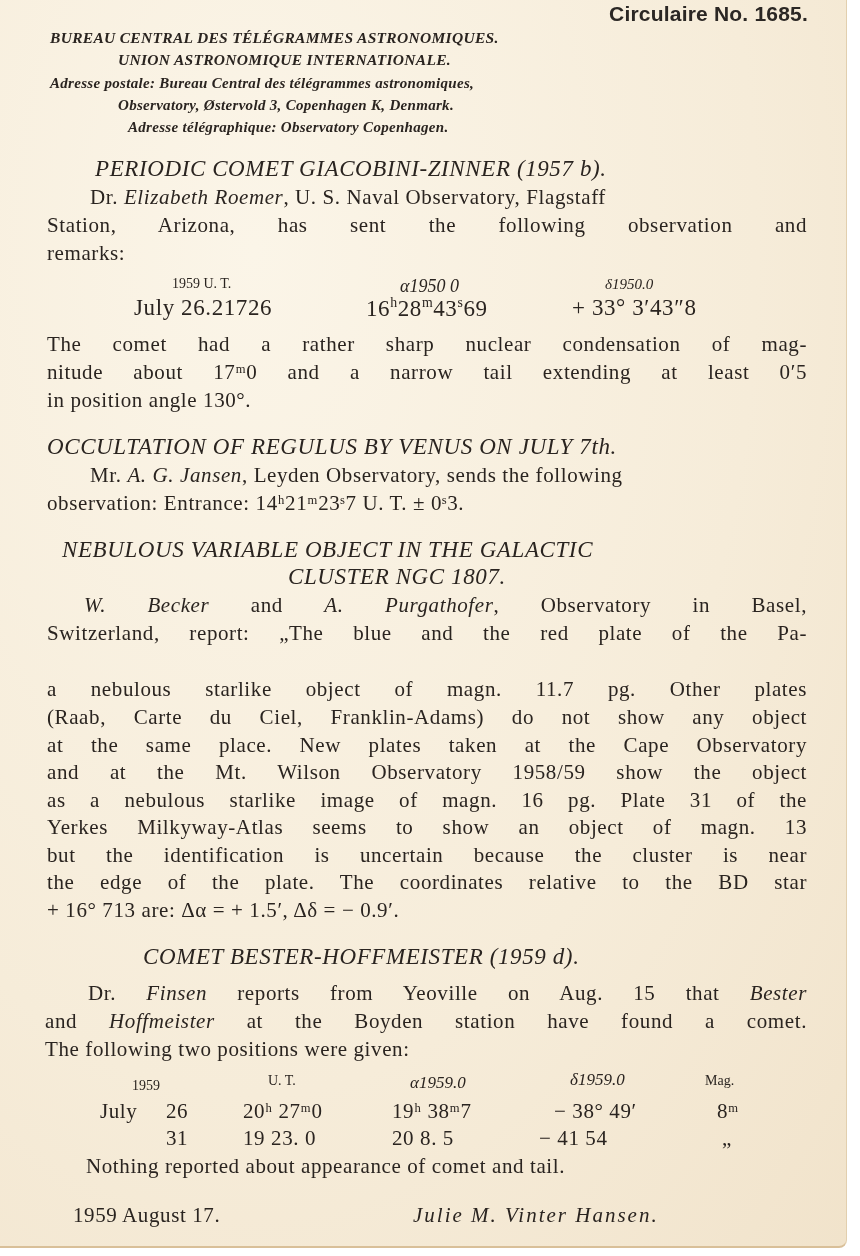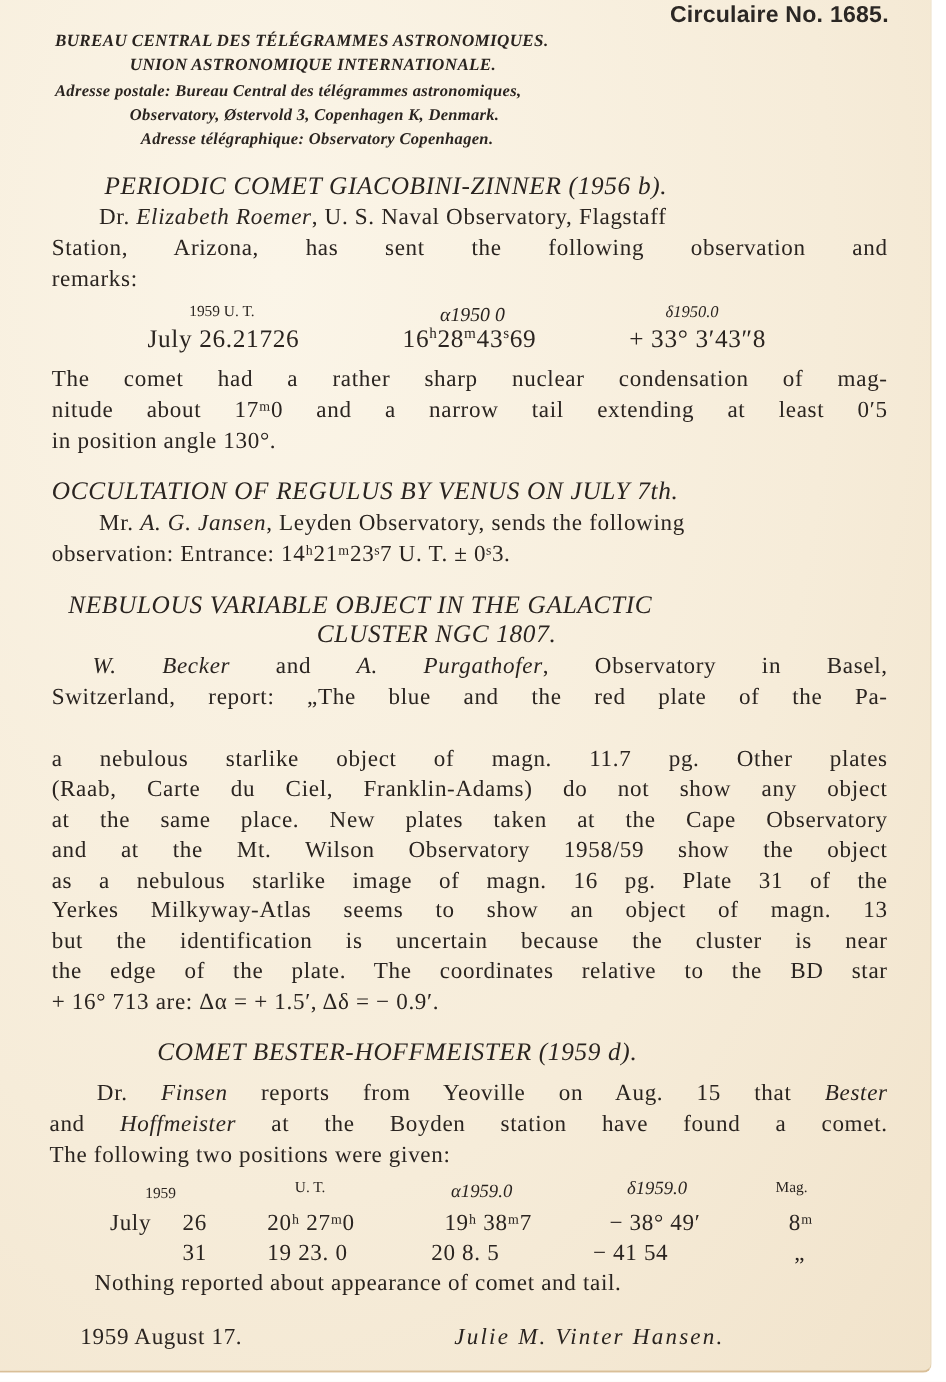--- a/index.html
+++ b/index.html
@@ -29,21 +29,21 @@
 <div class="card">
 
   <div class="abs circ">Circulaire No. 1685.</div>
 
   <div class="abs hdr" style="left:50px;top:29px;">BUREAU CENTRAL DES TÉLÉGRAMMES ASTRONOMIQUES.</div>
   <div class="abs hdr" style="left:118px;top:51px;">UNION ASTRONOMIQUE INTERNATIONALE.</div>
   <div class="abs hdr" style="left:50px;top:75px;font-size:15px;"><span>Adresse postale:</span> <span>Bureau Central des télégrammes astronomiques,</span></div>
   <div class="abs hdr" style="left:118px;top:97px;font-size:15px;">Observatory, Østervold 3, Copenhagen K, Denmark.</div>
   <div class="abs hdr" style="left:128px;top:119px;font-size:15px;"><span>Adresse télégraphique:</span> <span>Observatory Copenhagen.</span></div>
 
-  <div class="abs title" style="left:95px;top:156px;">PERIODIC COMET GIACOBINI-ZINNER (1956 b).</div>
+  <div class="abs title" style="left:95px;top:156px;">PERIODIC COMET GIACOBINI-ZINNER (1957 b).</div>
   <div class="abs p" style="left:90px;top:185px;"><span>Dr. </span><span class="it">Elizabeth Roemer</span><span>, U. S. Naval Observatory, Flagstaff</span></div>
   <div class="abs p j" style="top:213px;">Station, Arizona, has sent the following observation and</div>
   <div class="abs p" style="left:47px;top:241px;">remarks:</div>
 
   <div class="abs small" style="left:172px;top:276px;">1959 U. T.</div>
   <div class="abs small it" style="left:400px;top:276px;font-size:18px;">α1950 0</div>
   <div class="abs small it" style="left:605px;top:276px;font-size:15px;">δ1950.0</div>
   <div class="abs p" style="left:134px;top:295px;font-size:23px;">July 26.21726</div>
   <div class="abs p" style="left:366px;top:295px;font-size:23px;"><span>16</span><sup>h</sup><span>28</span><sup>m</sup><span>43</span><sup>s</sup><span>69</span></div>
   <div class="abs p" style="left:572px;top:295px;font-size:23px;">+ 33° 3′43″8</div>
@@ -79,21 +79,21 @@
     <div class="abs small" style="left:132px;top:1078px;">1959</div>
     <div class="abs small" style="left:268px;top:1073px;">U. T.</div>
     <div class="abs small it" style="left:410px;top:1073px;font-size:17px;">α1959.0</div>
     <div class="abs small it" style="left:570px;top:1070px;font-size:17px;">δ1959.0</div>
     <div class="abs small" style="left:705px;top:1073px;">Mag.</div>
 
     <div>
       <div class="abs p" style="left:100px;top:1099px;">July</div>
       <div class="abs p" style="left:166px;top:1099px;">26</div>
       <div class="abs p" style="left:243px;top:1099px;">20ʰ 27ᵐ0</div>
-      <div class="abs p" style="left:392px;top:1099px;margin-left:12px;">19ʰ 38ᵐ7</div>
+      <div class="abs p" style="left:392px;top:1099px;">19ʰ 38ᵐ7</div>
       <div class="abs p" style="left:554px;top:1099px;">− 38° 49′</div>
       <div class="abs p" style="left:717px;top:1099px;">8ᵐ</div>
     </div>
     <div>
       <div class="abs p" style="left:166px;top:1126px;">31</div>
       <div class="abs p" style="left:243px;top:1126px;">19 23. 0</div>
       <div class="abs p" style="left:392px;top:1126px;">20 8. 5</div>
       <div class="abs p" style="left:539px;top:1126px;">− 41 54</div>
       <div class="abs p" style="left:722px;top:1126px;">„</div>
     </div>

